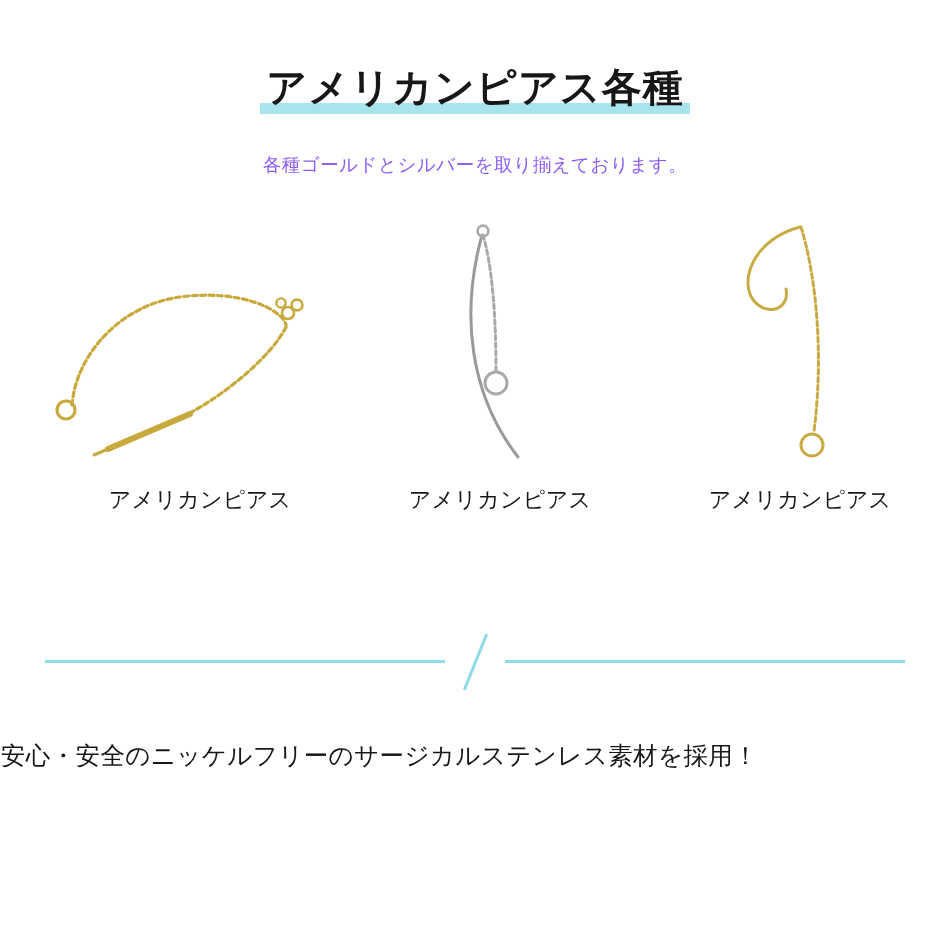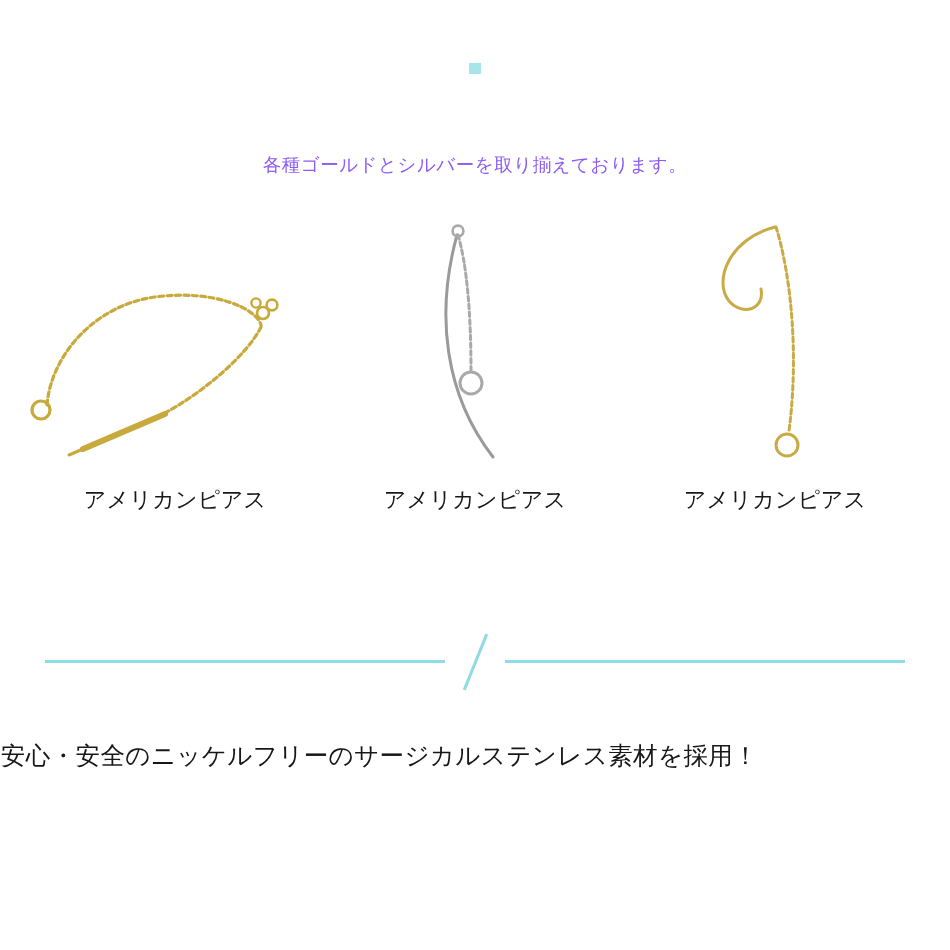--- a/index.html
+++ b/index.html
@@ -48,21 +48,21 @@
     font-size: 18.5px;
     color: #8b5cf6;
     letter-spacing: 0.5px;
   }
 
   
   .products {
     position: absolute;
     top: 205px; left: 0; width: 950px;
     display: flex;
-    justify-content: center;
+    justify-content: flex-end;
     align-items: flex-start;
   }
   .product {
     width: 300px;
     display: flex;
     flex-direction: column;
     align-items: center;
   }
   .art {
     width: 300px;
@@ -114,20 +114,21 @@
   .footer-text div { white-space: nowrap; }
 </style>
 </head>
 <body>
 
 <div class="page">
 
   <div class="title-wrap">
     <div class="title">
       <span class="title-underline"></span>
+      <span class="title-text">アメリカンピアス各種</span>
     </div>
   </div>
 
   <div class="subtitle">各種ゴールドとシルバーを取り揃えております。</div>
 
   <div class="products">
 
     <div class="product">
       <div class="art">
         <svg width="300" height="265" viewBox="0 0 300 265">

